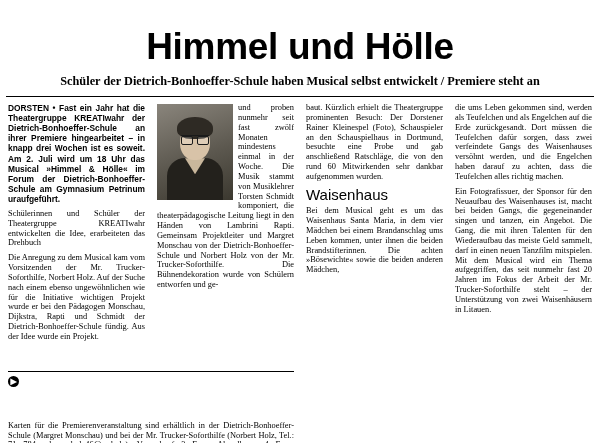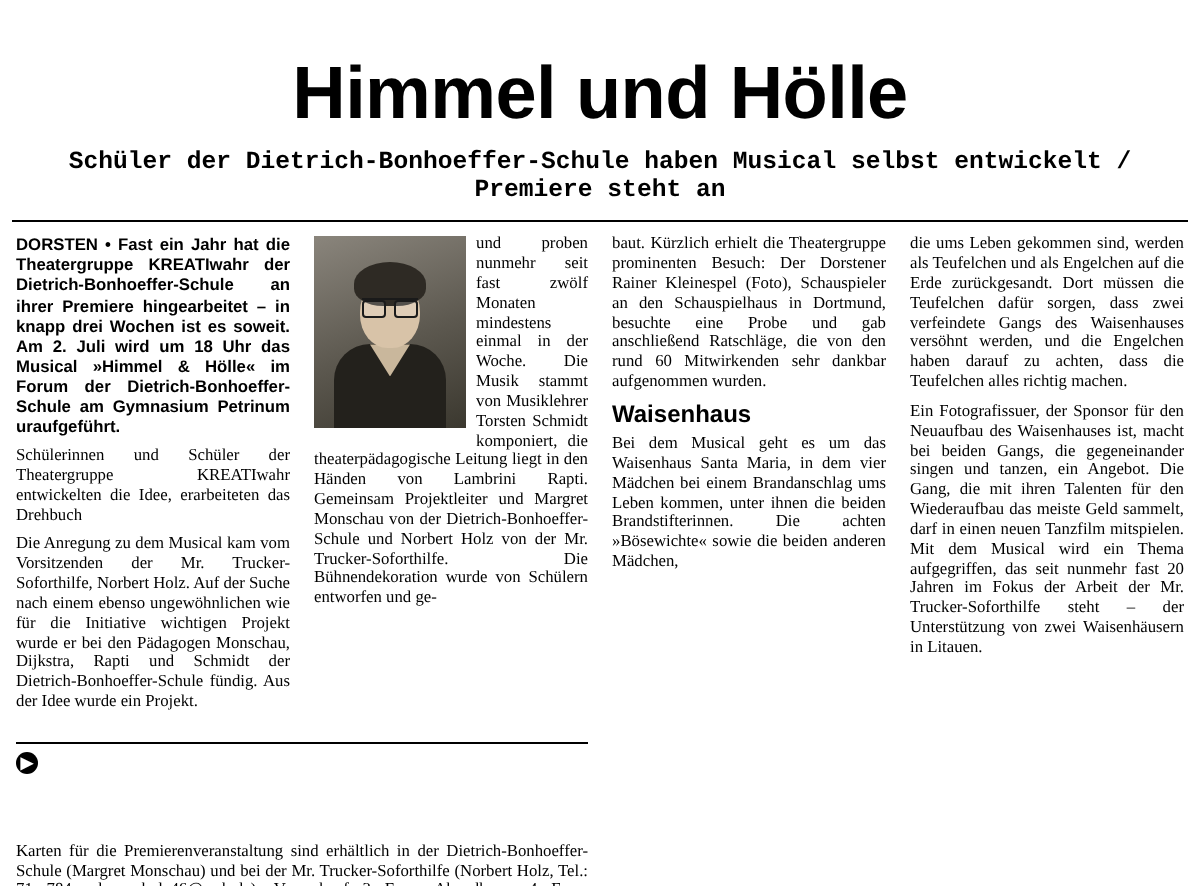--- a/index.html
+++ b/index.html
@@ -26,21 +26,21 @@
     font-family: "Liberation Sans", sans-serif;
     font-weight: bold;
     font-size: 37px;
     letter-spacing: -0.3px;
     line-height: 1;
     margin: 28px 0 0 0;
     padding: 0 10px;
   }
   .subhead {
     text-align: center;
-    font-family: Liberation Mono, monospace;
+    font-family: Liberation Serif, serif;
     font-weight: bold;
     font-size: 12.3px;
     line-height: 1.15;
     margin: 9px 0 0 0;
     padding: 0 6px;
   }
   .rule {
     border: 0;
     border-top: 1px solid #000;
     margin: 8px 6px 0 6px;
@@ -66,22 +66,22 @@
     text-indent: 0;
   }
   .lead {
     font-family: "Liberation Sans", sans-serif;
     font-weight: bold;
     font-size: 8.4px;
     line-height: 1.2;
   }
   .sub-heading {
     font-family: "Liberation Sans", sans-serif;
-    font-weight: bold;
-    font-size: 12px;
+    font-weight: normal;
+    font-size: 15px;
     margin: 4px 0 3px 0;
     line-height: 1.1;
   }
   .photo-wrap {
     float: left;
     width: 76px;
     margin: 1px 5px 2px 0;
   }
   .photo {
     width: 76px;

